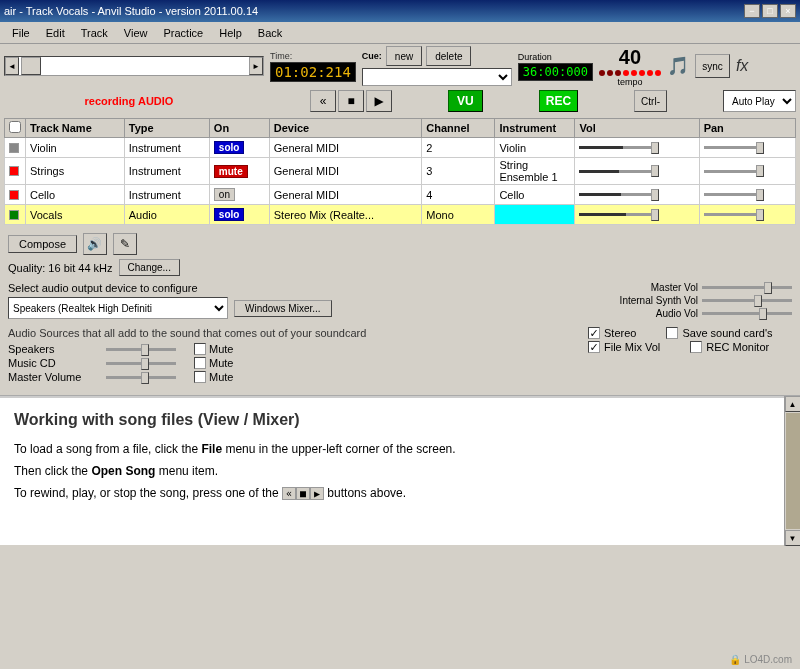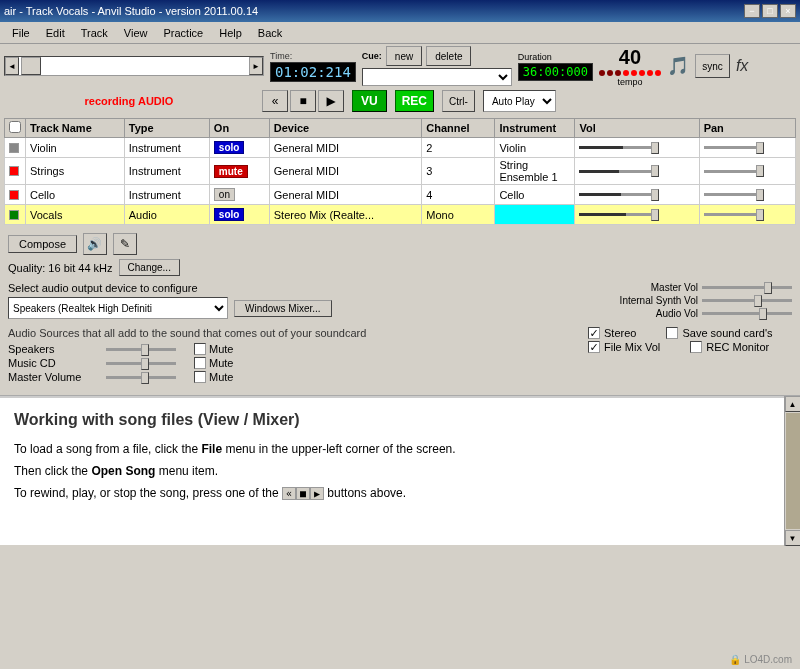--- a/index.html
+++ b/index.html
@@ -72,21 +72,21 @@
     }
     
     .time-section {
       display: flex;
       flex-direction: column;
       gap: 1px;
     }
     .time-label { font-size: 9px; color: #333; }
     .time-display {
       background: black;
-      color: #7dd3fc;
+      color: #eab308;
       font-family: monospace;
       font-size: 14px;
       padding: 1px 4px;
       border: 1px solid #333;
       min-width: 80px;
     }
     
     .cue-section {
       display: flex;
       flex-direction: column;
@@ -145,23 +145,24 @@
       padding: 2px 6px;
       font-size: 10px;
       cursor: pointer;
       height: 24px;
     }
     
     
     .second-toolbar {
       display: flex;
       align-items: center;
-      gap: 8px;
+      gap: 15px;
       margin-bottom: 4px;
       height: 26px;
+      justify-content: space-between;
     }
     
     .recording-text {
       color: red;
       font-size: 11px;
       font-weight: bold;
       width: 250px;
       text-align: center;
     }
     

